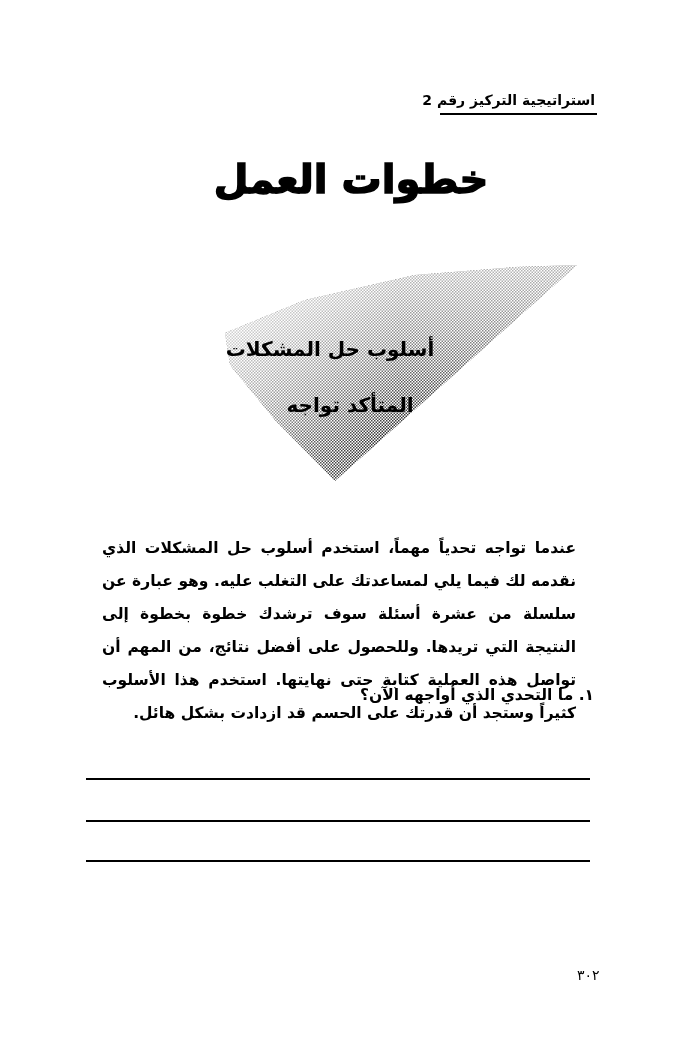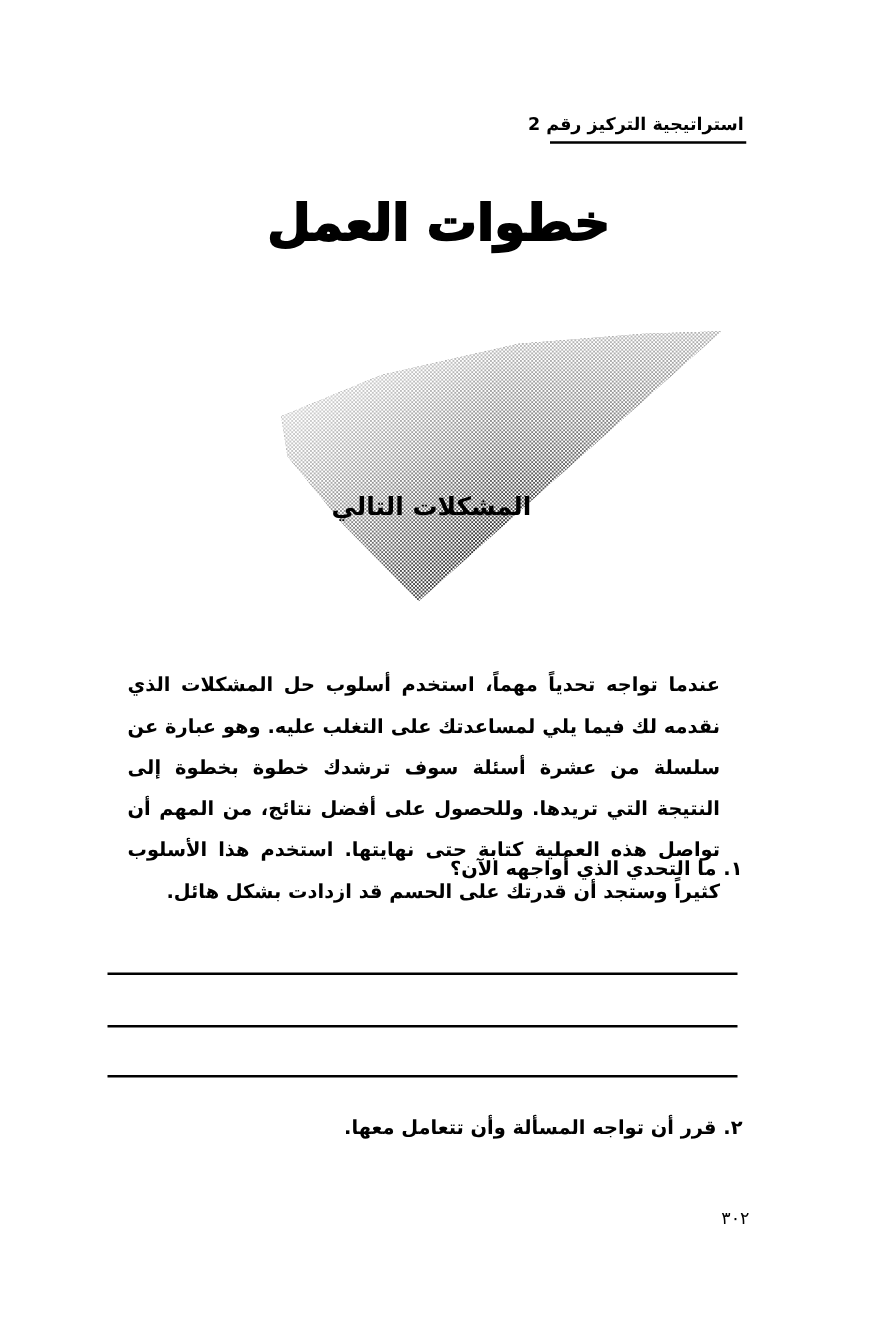--- a/index.html
+++ b/index.html
@@ -51,29 +51,29 @@
         <linearGradient id="fadeR" x1="0" y1="0" x2="1" y2="0">
           <stop offset="0" stop-color="#fff" stop-opacity="0.5"></stop>
           <stop offset="0.5" stop-color="#fff" stop-opacity="0.1"></stop>
           <stop offset="1" stop-color="#fff" stop-opacity="0.3"></stop>
         </linearGradient>
       </defs>
       <polygon points="10,78 90,45 200,20 300,12 362,10 120,226 60,165 15,110" fill="url(#dots)"></polygon>
       <polygon points="10,78 90,45 200,20 300,12 362,10 120,226 60,165 15,110" fill="url(#fade)"></polygon>
       <polygon points="10,78 90,45 200,20 300,12 362,10 120,226 60,165 15,110" fill="url(#fadeR)"></polygon>
     </svg>
-    <div class="g-line2">المشكلات التالي</div>
+    <div class="g-line1">أسلوب حل المشكلات</div>
+    <div class="g-line2">المتأكد تواجه</div>
   </div>
 
   <div class="body-text">
     <p>عندما تواجه تحدياً مهماً، استخدم أسلوب حل المشكلات الذي نقدمه لك فيما يلي لمساعدتك على التغلب عليه. وهو عبارة عن سلسلة من عشرة أسئلة سوف ترشدك خطوة بخطوة إلى النتيجة التي تريدها. وللحصول على أفضل نتائج، من المهم أن تواصل هذه العملية كتابة حتى نهايتها. استخدم هذا الأسلوب كثيراً وستجد أن قدرتك على الحسم قد ازدادت بشكل هائل.</p>
   </div>
 
   <div class="q q1">١. ما التحدي الذي أواجهه الآن؟</div>
 
   <div class="write-line wl1"></div>
   <div class="write-line wl2"></div>
   <div class="write-line wl3"></div>
 
-  <div class="q q2">٢. قرر أن تواجه المسألة وأن تتعامل معها.</div>
 
   <div class="page-number">٣٠٢</div>
 </div>
 
 </body></html>

